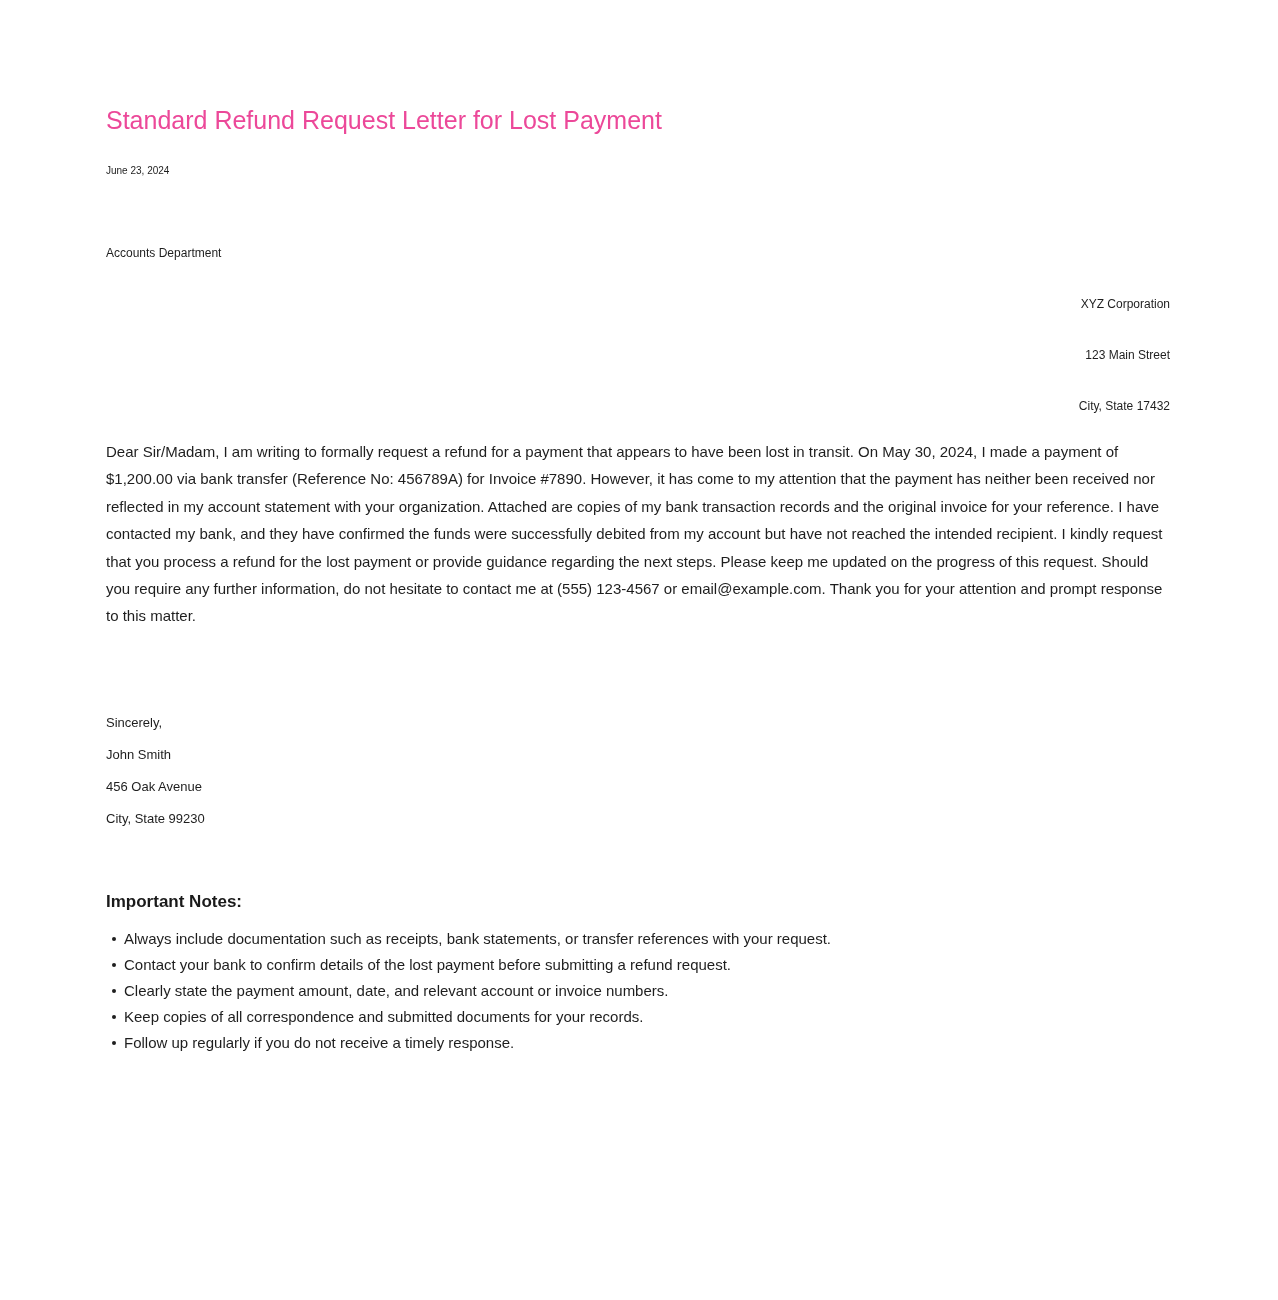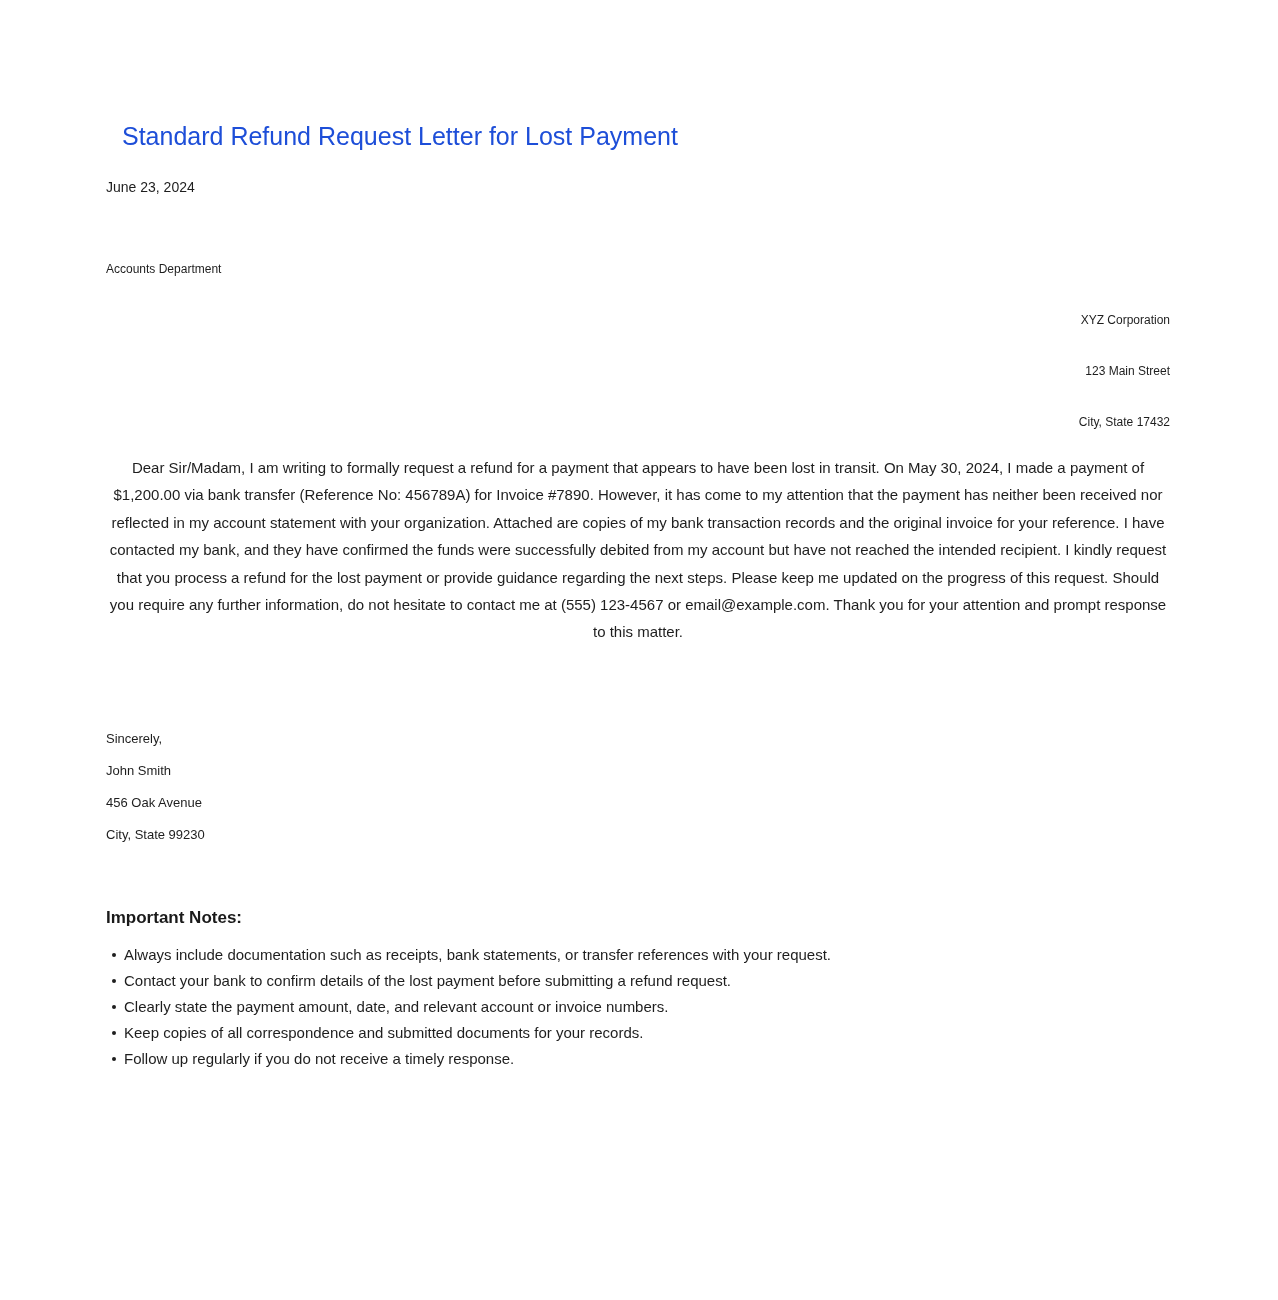--- a/index.html
+++ b/index.html
@@ -16,26 +16,26 @@
   }
   .page {
     box-sizing: border-box;
     width: 1278px;
     padding: 106px 108px 0 106px;
   }
   .doc-title {
     font-size: 25px;
     font-weight: 400;
     line-height: 29px;
-    margin: 16px;
-    color: #1d4ed8;
+    margin: 0;
+    color: #ec4899;
   }
   .doc-date {
     margin: 27px 0 0 0;
-    font-size: 14px;
+    font-size: 10px;
     line-height: 18px;
   }
   .recipient {
     margin-top: 64px;
   }
   .recipient p {
     margin: 0;
     font-size: 12px;
     line-height: 18px;
   }
@@ -46,21 +46,21 @@
   .subject {
     margin: 35px 0 0 0;
     font-size: 15px;
     font-weight: 700;
     line-height: 17px;
   }
   .body-par {
     margin: 23px 0 0 0;
     font-size: 15px;
     line-height: 27.4px;
-    text-align: center;
+    text-align: left;
   }
   .signature {
     margin-top: 77px;
   }
   .signature p {
     margin: 0;
     font-size: 13px;
     line-height: 32px;
   }
   .notes-heading {

